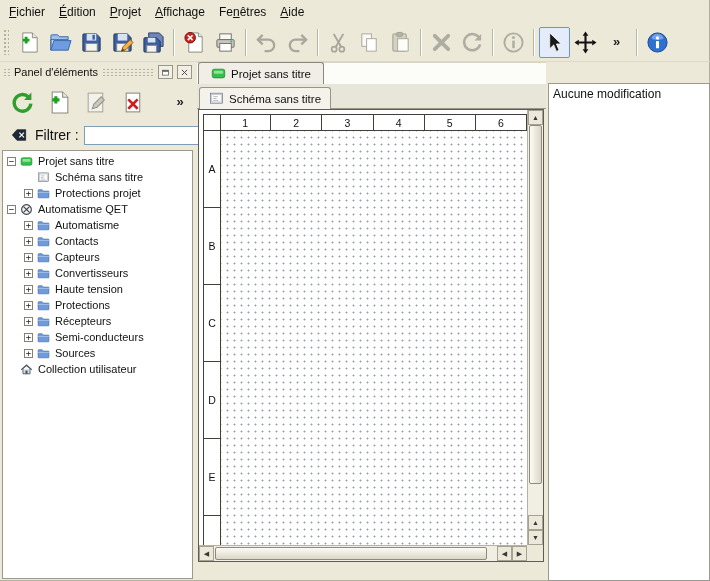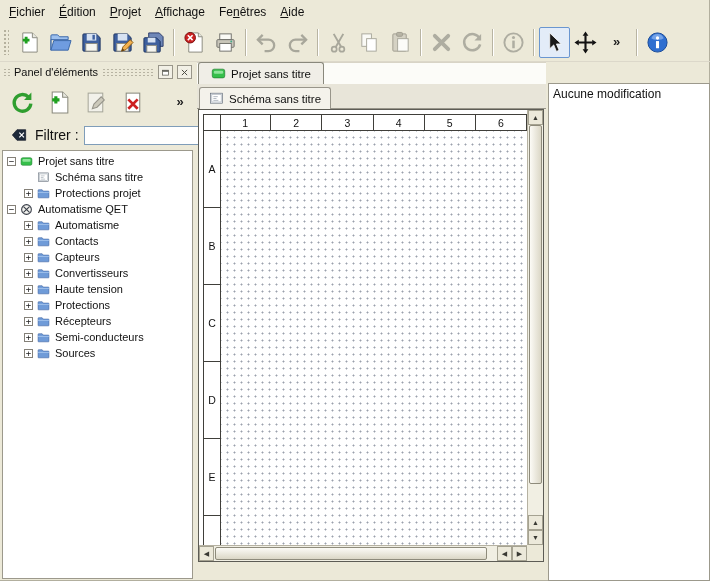--- a/index.html
+++ b/index.html
@@ -468,20 +468,31 @@
         </div>
         <div class="tree-row d1">
           <span class="expander">+</span>
           <span class="icon14">
             <svg viewBox="0 0 24 24">
               <path d="M2 6a1 1 0 011-1h6.5l2 2.5H21a1 1 0 011 1V19a1 1 0 01-1 1H3a1 1 0 01-1-1z" fill="#6f9bd8" stroke="#35599a"></path>
               <path d="M2 10h20" stroke="#9dbfea" stroke-width="2"></path>
             </svg>
           </span>
           <span class="tree-label">Sources</span>
+        </div>
+        <div class="tree-row d0">
+          <span class="expander none"></span>
+          <span class="icon14">
+            <svg viewBox="0 0 24 24">
+              <path d="M2.5 12.5L12 4l9.5 8.5" fill="none" stroke="#4a5568" stroke-width="2.4"></path>
+              <path d="M5.5 11.5V20h13v-8.5" fill="#d8dce2" stroke="#4a5568" stroke-width="1.6"></path>
+              <rect x="10" y="14" width="4" height="6" fill="#4a5568"></rect>
+            </svg>
+          </span>
+          <span class="tree-label">Collection utilisateur</span>
         </div>
       </div>
   </div>
 
   <div class="center">
     <div class="proj-tabbar">
       <div class="proj-tab">
         <span class="icon16" id="proj-tab-icon">
             <svg viewBox="0 0 24 24">
               <rect x="2" y="5" width="20" height="14" rx="3" fill="#35bf4a" stroke="#1b7a2c"></rect>

